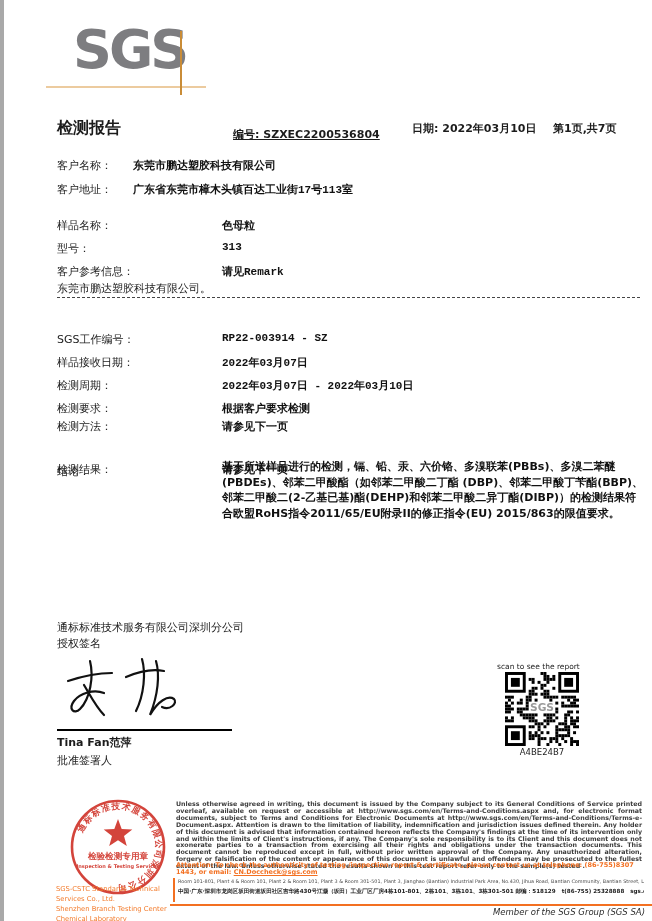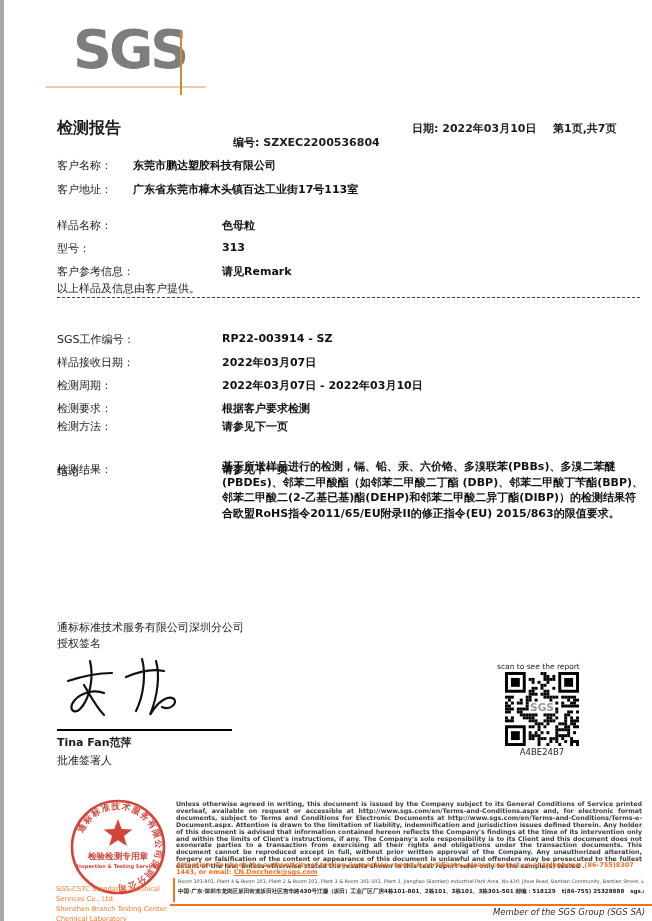--- a/index.html
+++ b/index.html
@@ -10,27 +10,27 @@
   }
   .edge-strip{position:absolute;left:0;top:0;width:4px;height:921px;background:#a9a9a9;}
   
   .logo-wrap{position:absolute;left:46px;top:18px;width:170px;height:80px;}
   .logo-text{position:absolute;left:27px;top:0px;font-size:54px;font-weight:bold;color:#7d7d80;letter-spacing:-3px;line-height:1.2;}
   .logo-hline{position:absolute;left:0px;top:68px;width:160px;height:2px;background:#eccb9f;}
   .logo-vline{position:absolute;left:134px;top:13px;width:2px;height:64px;background:#c98c37;}
   
   .title-row{position:absolute;left:0;top:118px;width:652px;height:22px;}
   .doc-title{position:absolute;left:57px;top:0;font-size:16px;font-weight:bold;}
-  .doc-number{position:absolute;left:233px;top:17px;font-size:11px;font-weight:600;}
+  .doc-number{position:absolute;left:233px;top:9px;font-size:11px;font-weight:600;text-decoration:underline;}
   .doc-date{position:absolute;left:412px;top:3px;font-size:11px;font-weight:600;}
   .doc-page{position:absolute;left:553px;top:3px;font-size:11px;font-weight:600;}
   
   .row{position:absolute;left:57px;font-size:11px;white-space:nowrap;}
   .row .lbl{color:#222;}
-  .row .val{font-weight:bold;color:#111;}
+  .row .val{font-weight:bold;color:#111;font-family:Liberation Mono, monospace;}
   .val-at-133{position:absolute;left:76px;}
   .val-at-222{position:absolute;left:165px;}
   .dashline{position:absolute;left:57px;top:297px;width:583px;border-top:1.5px dashed #444;}
   .conclusion-lbl{position:absolute;left:57px;top:464px;font-size:11px;}
   .conclusion-txt{position:absolute;left:222px;top:459px;width:424px;font-size:11px;font-weight:bold;line-height:15.6px;color:#111;}
   
   .sig-company{position:absolute;left:57px;top:620px;font-size:11px;}
   .sig-auth{position:absolute;left:57px;top:636px;font-size:11px;}
   .sig-img{position:absolute;left:60px;top:655px;}
   .sig-line{position:absolute;left:57px;top:729px;width:175px;height:2px;background:#000;}
@@ -87,21 +87,21 @@
     <span class="val val-at-222">色母粒</span>
   </div>
   <div class="row" style="top:241px">
     <span class="lbl">型号：</span>
     <span class="val val-at-222">313</span>
   </div>
   <div class="row" style="top:264px">
     <span class="lbl">客户参考信息：</span>
     <span class="val val-at-222">请见Remark</span>
   </div>
-  <div class="row" style="top:281px">以上样品及信息由客户提供。</div>
+  <div class="row" style="top:281px">东莞市鹏达塑胶科技有限公司。</div>
 
   <div class="dashline"></div>
 
   <div class="row" style="top:332px">
     <span class="lbl">SGS工作编号：</span>
     <span class="val val-at-222">RP22-003914 - SZ</span>
   </div>
   <div class="row" style="top:355px">
     <span class="lbl">样品接收日期：</span>
     <span class="val val-at-222">2022年03月07日</span>

